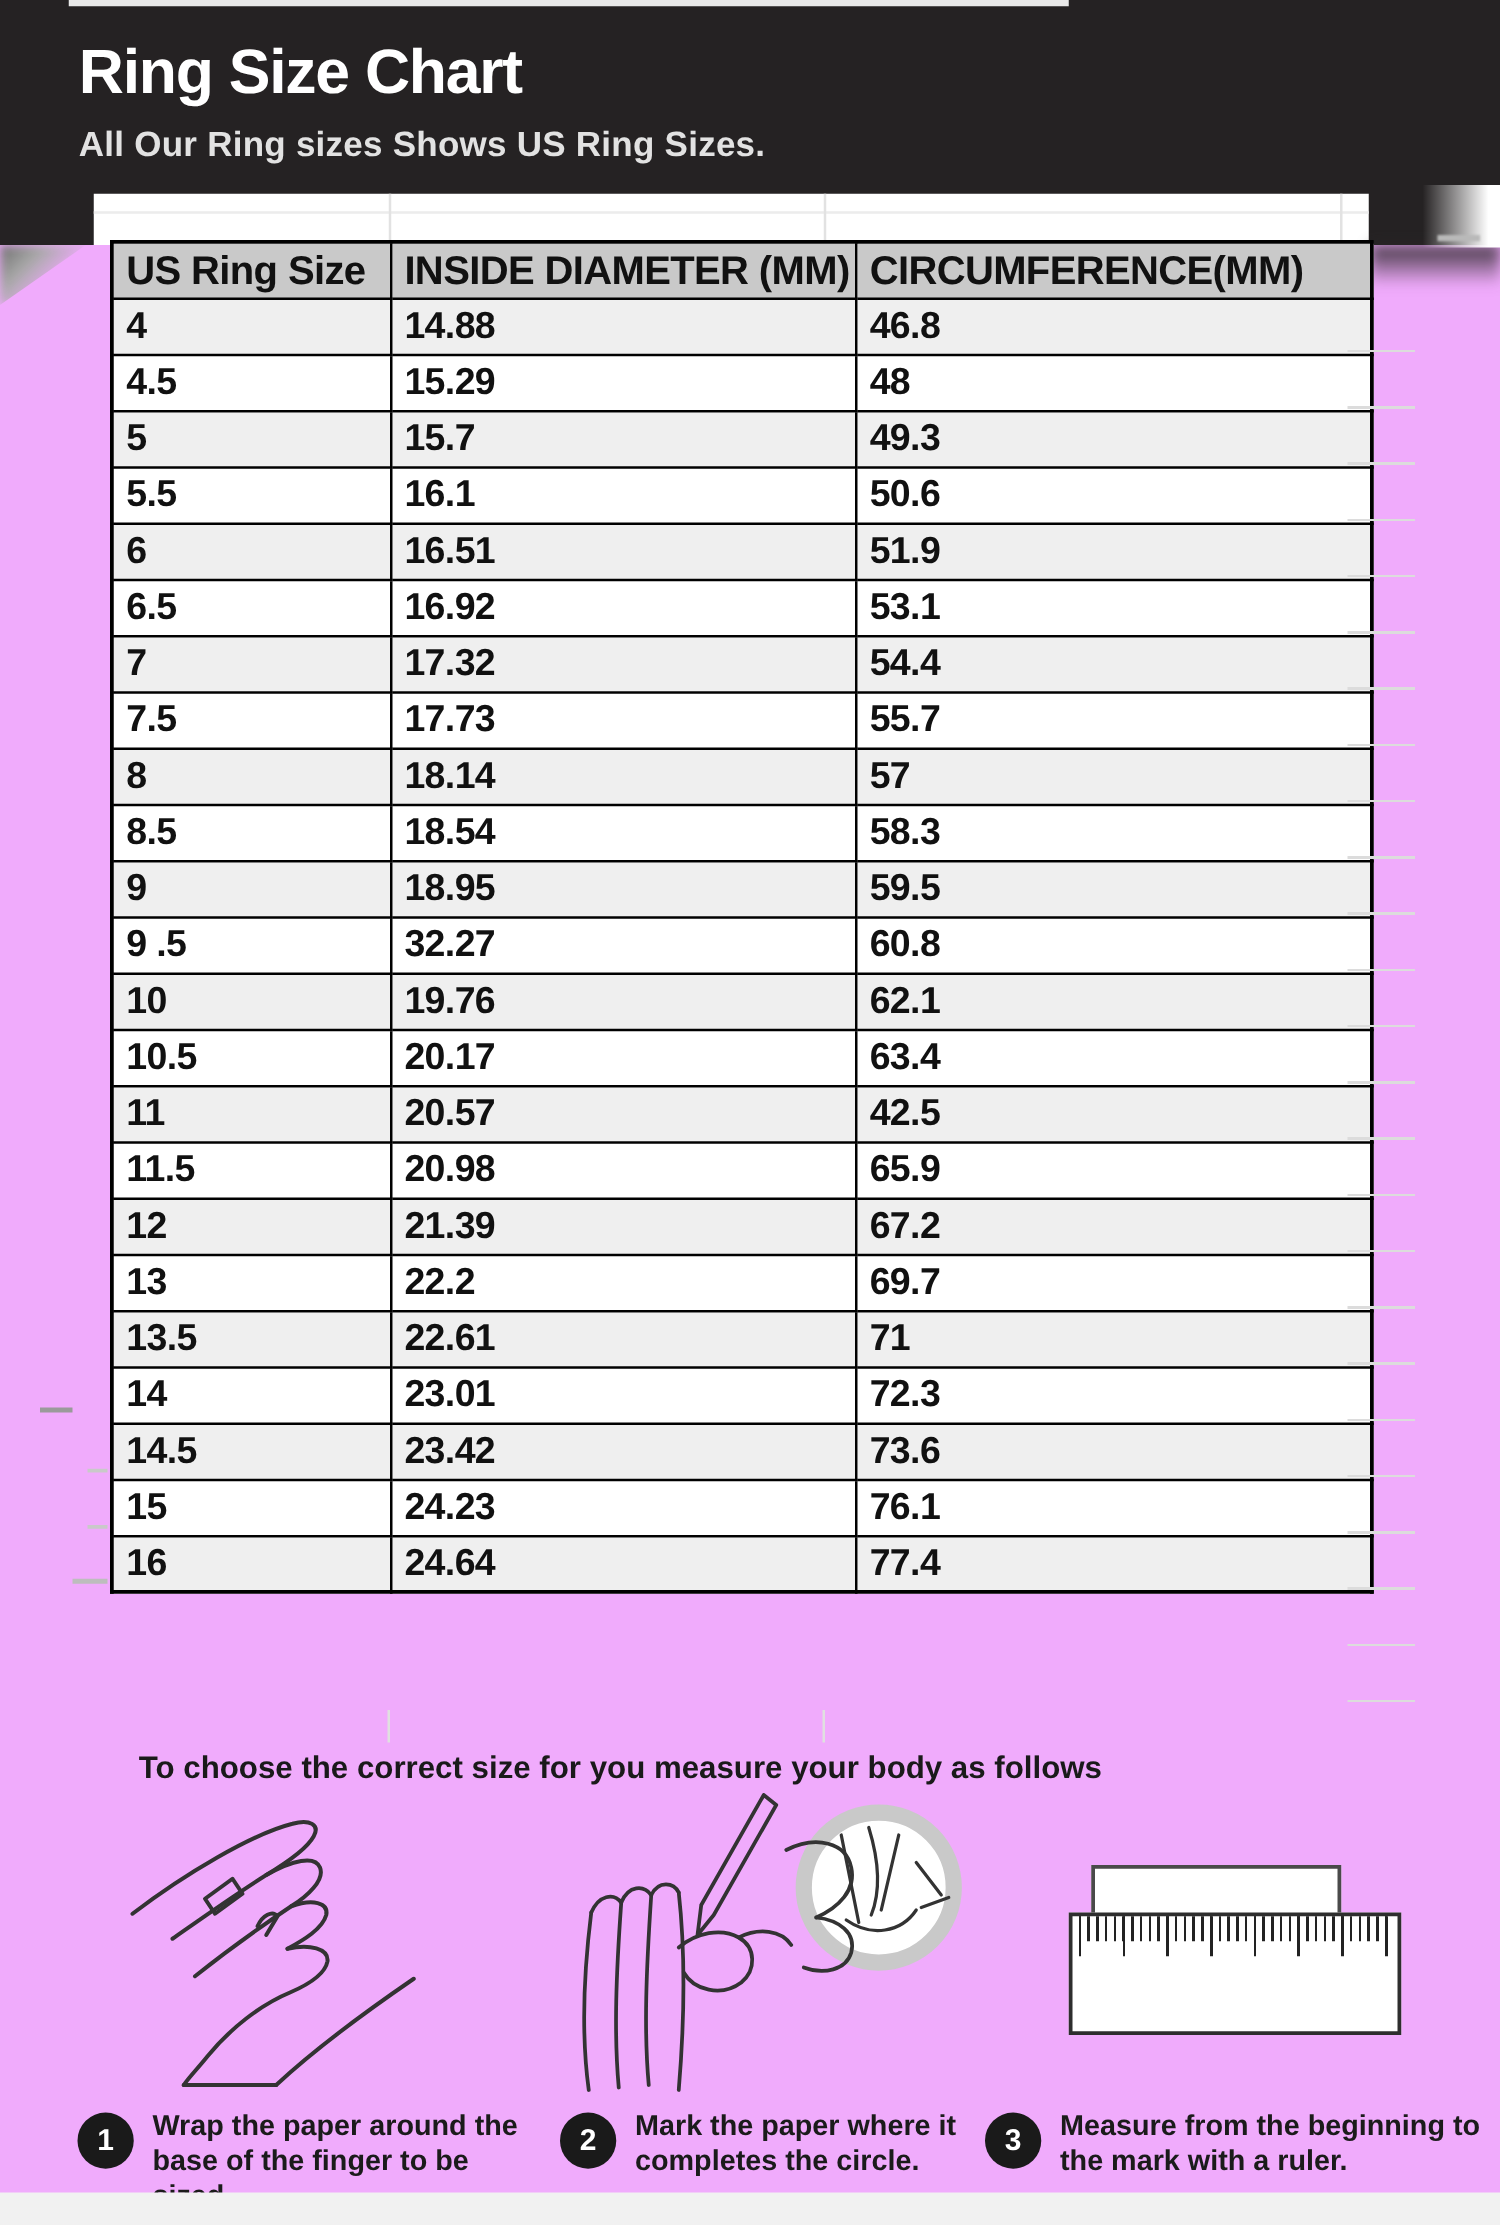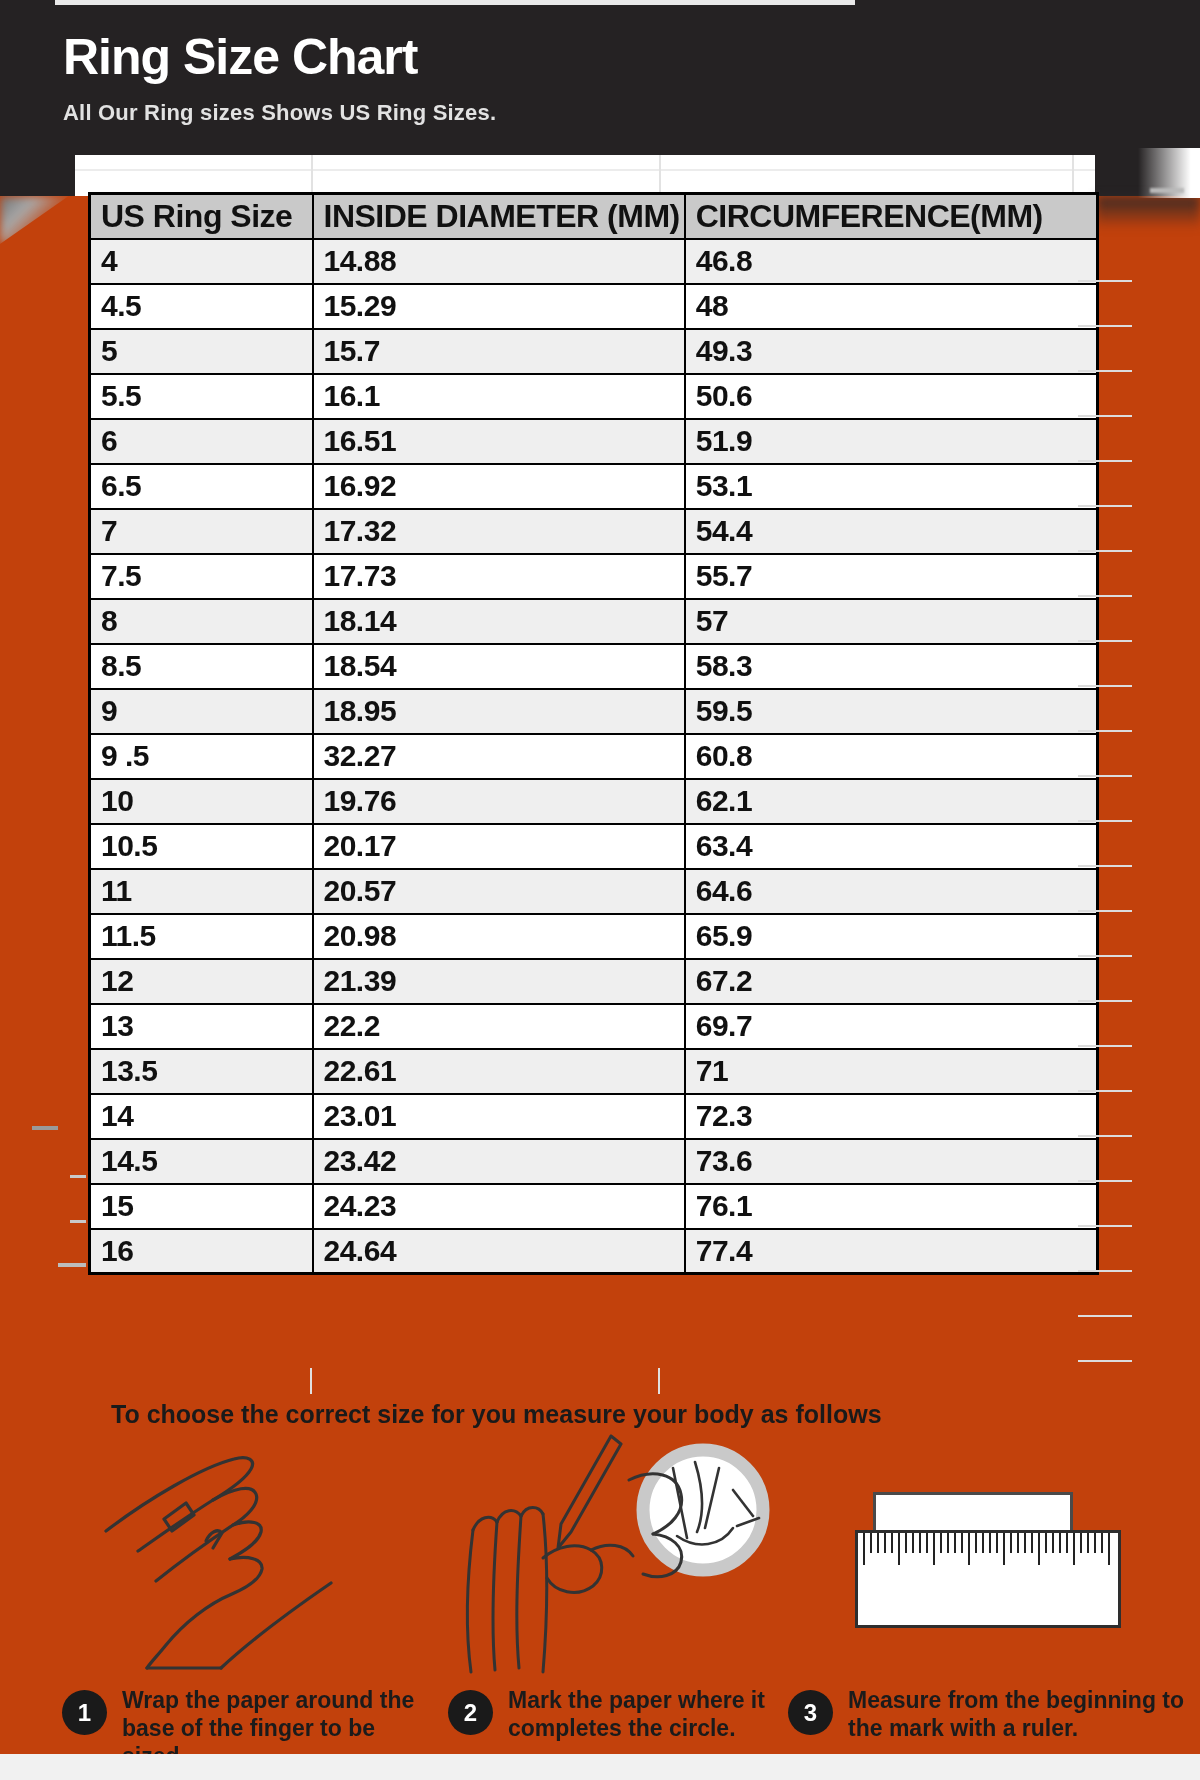--- a/index.html
+++ b/index.html
@@ -1,25 +1,25 @@
 <!DOCTYPE html>
 <html><head>
 <meta charset="utf-8">
 <style>
   html,body{margin:0;padding:0;background:#e9e9e9;}
   #page{
     position:relative;width:1200px;height:1780px;margin:0 auto;
-    background:#c2410c;overflow:hidden;
+    background:#f0abfc;overflow:hidden;
     font-family:"Liberation Sans","DejaVu Sans",sans-serif;color:#111;
   }
   
   .banner{position:absolute;left:0;top:0;width:1200px;height:196px;background:#252223;}
   .top-sliver{position:absolute;left:55px;top:0;width:800px;height:5px;background:#ffffff;opacity:.9;}
   .banner h1{position:absolute;left:63px;top:28px;margin:0;font-size:50px;font-weight:700;color:#fff;letter-spacing:-1px;}
-  .banner .subtitle{position:absolute;left:63px;top:100px;margin:0;font-size:22px;font-weight:700;color:#e2e2e2;letter-spacing:.2px;}
+  .banner .subtitle{position:absolute;left:63px;top:100px;margin:0;font-size:28px;font-weight:700;color:#e2e2e2;letter-spacing:.2px;}
   
   .notch{position:absolute;left:75px;top:155px;width:1020px;height:41px;background:#fff;}
   .notch .vline{position:absolute;top:0;bottom:0;width:2px;background:#e2e2e2;}
   .notch .hline{position:absolute;left:0;right:0;top:14px;height:2px;background:#ececec;}
   .corner-left{position:absolute;left:0;top:196px;width:78px;height:48px;
     background:linear-gradient(135deg,#6f6f6f 0%,#a9a9a9 30%,rgba(255,255,255,0) 62%);
     clip-path:polygon(0 0,88% 0,0 100%);filter:blur(4px);}
   .corner-right-dark{position:absolute;left:1096px;top:196px;width:104px;height:46px;
     background:linear-gradient(to bottom,rgba(42,39,40,.9),rgba(42,39,40,0) 72%);filter:blur(5px);}
   .corner-right-white{position:absolute;left:1138px;top:148px;width:62px;height:50px;
@@ -161,21 +161,21 @@
           <td>62.1</td>
         </tr>
         <tr>
           <td>10.5</td>
           <td>20.17</td>
           <td>63.4</td>
         </tr>
         <tr>
           <td>11</td>
           <td>20.57</td>
-          <td>64.6</td>
+          <td>42.5</td>
         </tr>
         <tr>
           <td>11.5</td>
           <td>20.98</td>
           <td>65.9</td>
         </tr>
         <tr>
           <td>12</td>
           <td>21.39</td>
           <td>67.2</td>

